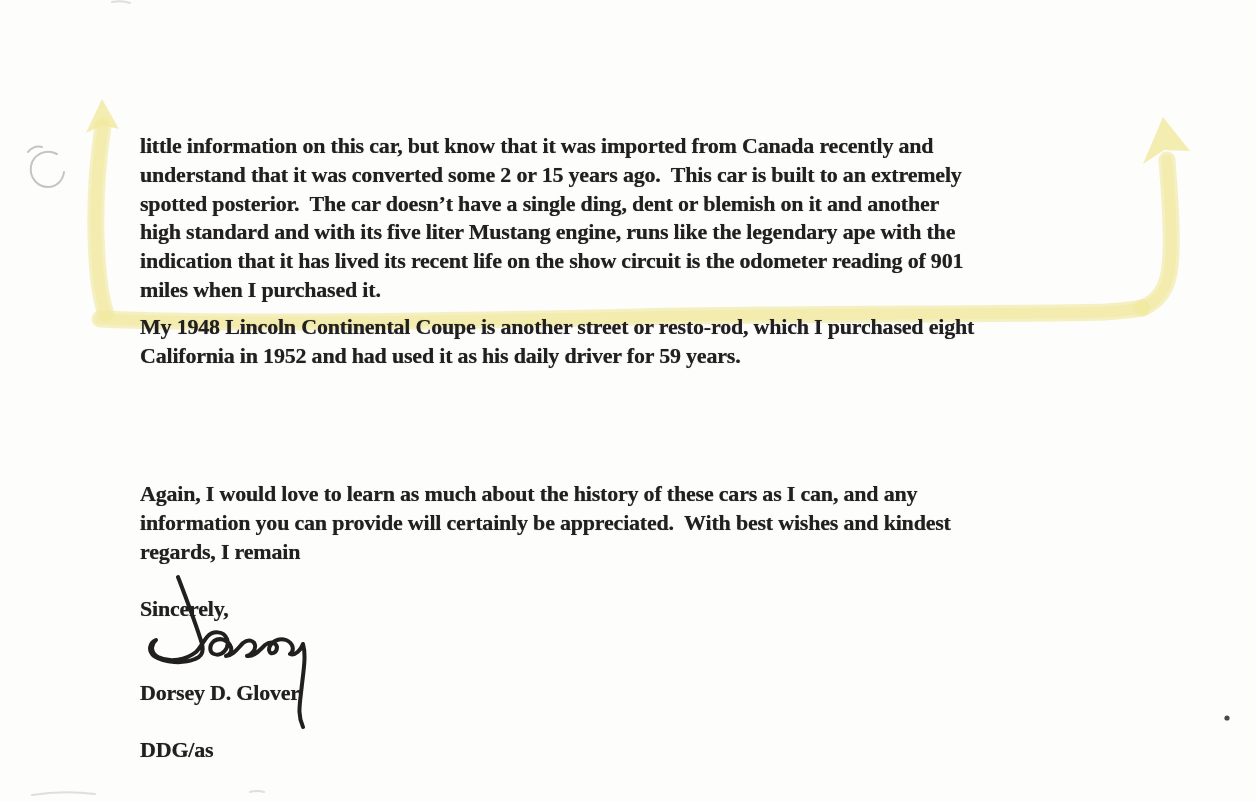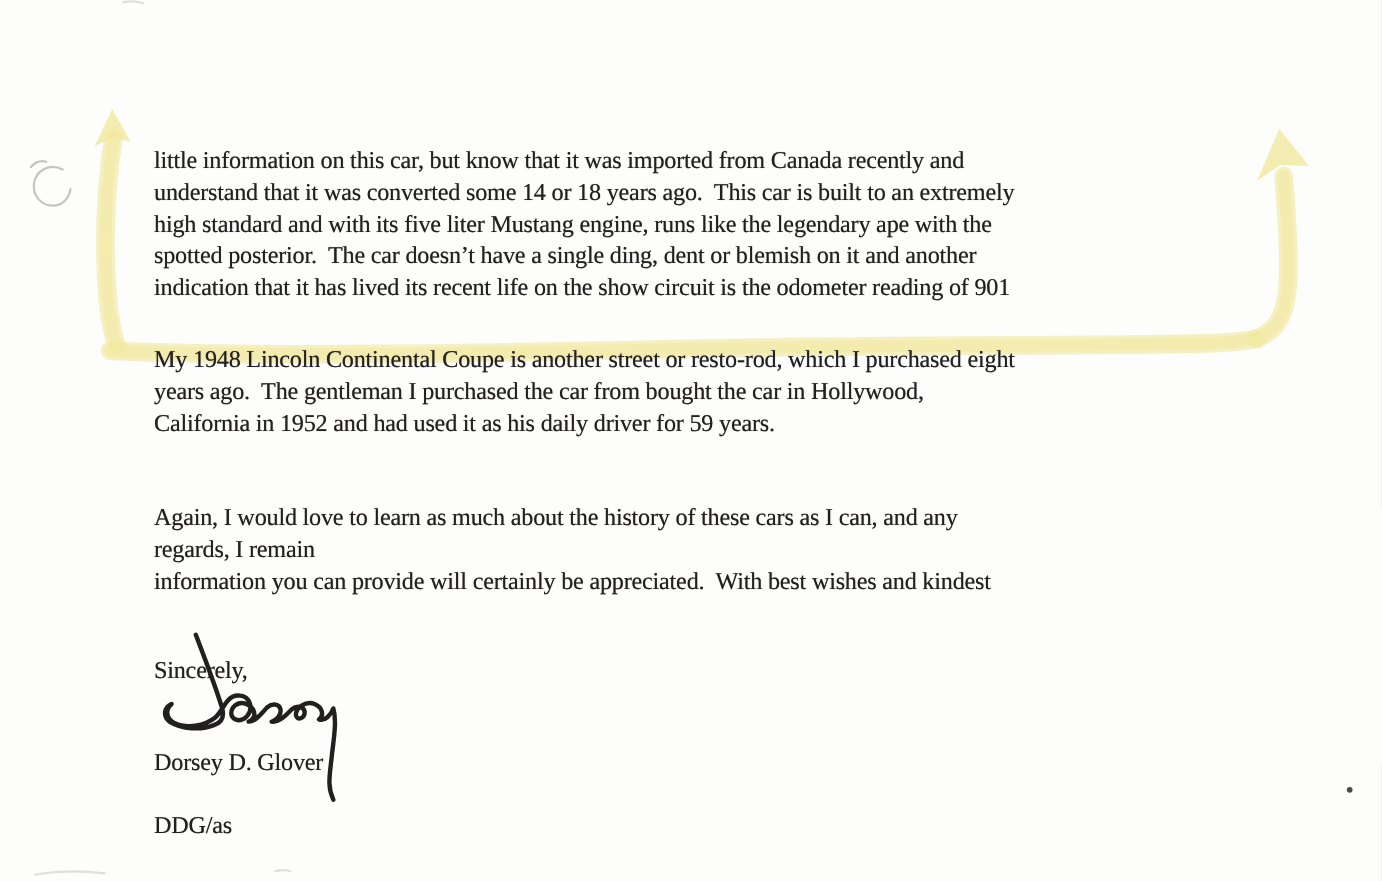--- a/index.html
+++ b/index.html
@@ -9,30 +9,30 @@
     background:var(--paper,#fdfdfc);
     overflow:hidden;
     font-family:"Liberation Serif","DejaVu Serif",serif;
   }
   .overlay{position:absolute;left:0;top:0;width:1256px;height:801px;}
   .hl-layer{z-index:1;}
   .ink-layer{z-index:3;}
   .text-layer{position:absolute;left:0;top:0;width:1256px;height:801px;z-index:2;}
   .para{
     position:absolute;left:140px;
-    font-size:22px;font-weight:400;
+    font-size:22px;font-weight:700;
     color:var(--ink,#211f20);
     line-height:28.8px;
     letter-spacing:-0.2px;
     text-shadow:0 0 0.7px rgba(33,31,32,0.65);
   }
   .para .line{white-space:pre;}
   #p1{top:132px;}
   #p2{top:313px;}
-  #p3{top:456px;}
+  #p3{top:480px;}
   #closing{top:595px;}
   #typed-name{top:679px;}
   #initials{top:736px;}
   
   .hl{stroke:var(--highlight,#f1e99e);fill:none;stroke-linecap:round;stroke-linejoin:round;}
   .hl-wide{stroke-width:17;opacity:0.62;}
   .hl-core{stroke-width:11;opacity:0.55;}
   .hl-head{fill:var(--highlight,#f1e99e);stroke:none;opacity:0.8;}
   
   .pencil{stroke:var(--pencil,#bcbab6);fill:none;stroke-width:2;stroke-linecap:round;opacity:0.85;}
@@ -65,36 +65,36 @@
     <path class="faint" d="M 112,2 Q 122,0 130,3"></path>
     <path class="faint" d="M 32,795 Q 62,790 95,794"></path>
     <path class="faint" d="M 250,792 q 8,-2 14,0"></path>
     <circle class="speck" cx="1227" cy="718" r="2.6"></circle>
   </svg>
 
   <div class="text-layer">
 
     <div class="para" id="p1">
       <div class="line">little information on this car, but know that it was imported from Canada recently and</div>
-      <div class="line">understand that it was converted some 14 or 18 years ago.  This car is built to an extremely</div>
+      <div class="line">understand that it was converted some 2 or 15 years ago.  This car is built to an extremely</div>
+      <div class="line">spotted posterior.  The car doesn’t have a single ding, dent or blemish on it and another</div>
       <div class="line">high standard and with its five liter Mustang engine, runs like the legendary ape with the</div>
-      <div class="line">spotted posterior.  The car doesn’t have a single ding, dent or blemish on it and another</div>
       <div class="line">indication that it has lived its recent life on the show circuit is the odometer reading of 901</div>
+      <div class="line">miles when I purchased it.</div>
     </div>
 
     <div class="para" id="p2">
       <div class="line">My 1948 Lincoln Continental Coupe is another street or resto-rod, which I purchased eight</div>
-      <div class="line">years ago.  The gentleman I purchased the car from bought the car in Hollywood,</div>
       <div class="line">California in 1952 and had used it as his daily driver for 59 years.</div>
     </div>
 
     <div class="para" id="p3">
       <div class="line">Again, I would love to learn as much about the history of these cars as I can, and any</div>
+      <div class="line">information you can provide will certainly be appreciated.  With best wishes and kindest</div>
       <div class="line">regards, I remain</div>
-      <div class="line">information you can provide will certainly be appreciated.  With best wishes and kindest</div>
     </div>
 
     <div class="para" id="closing">Sincerely,</div>
 
     <div class="para" id="typed-name">Dorsey D. Glover</div>
 
     <div class="para" id="initials">DDG/as</div>
   </div>
 
   <svg class="overlay ink-layer" viewBox="0 0 1256 801">

